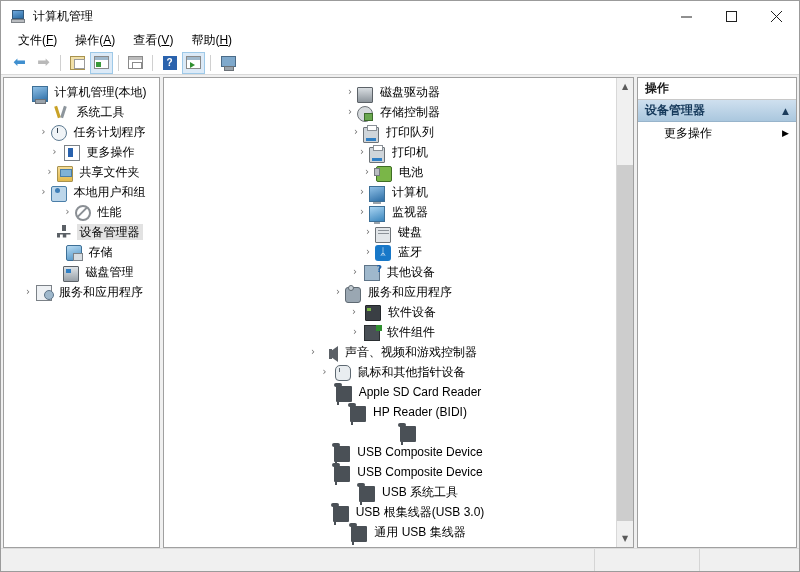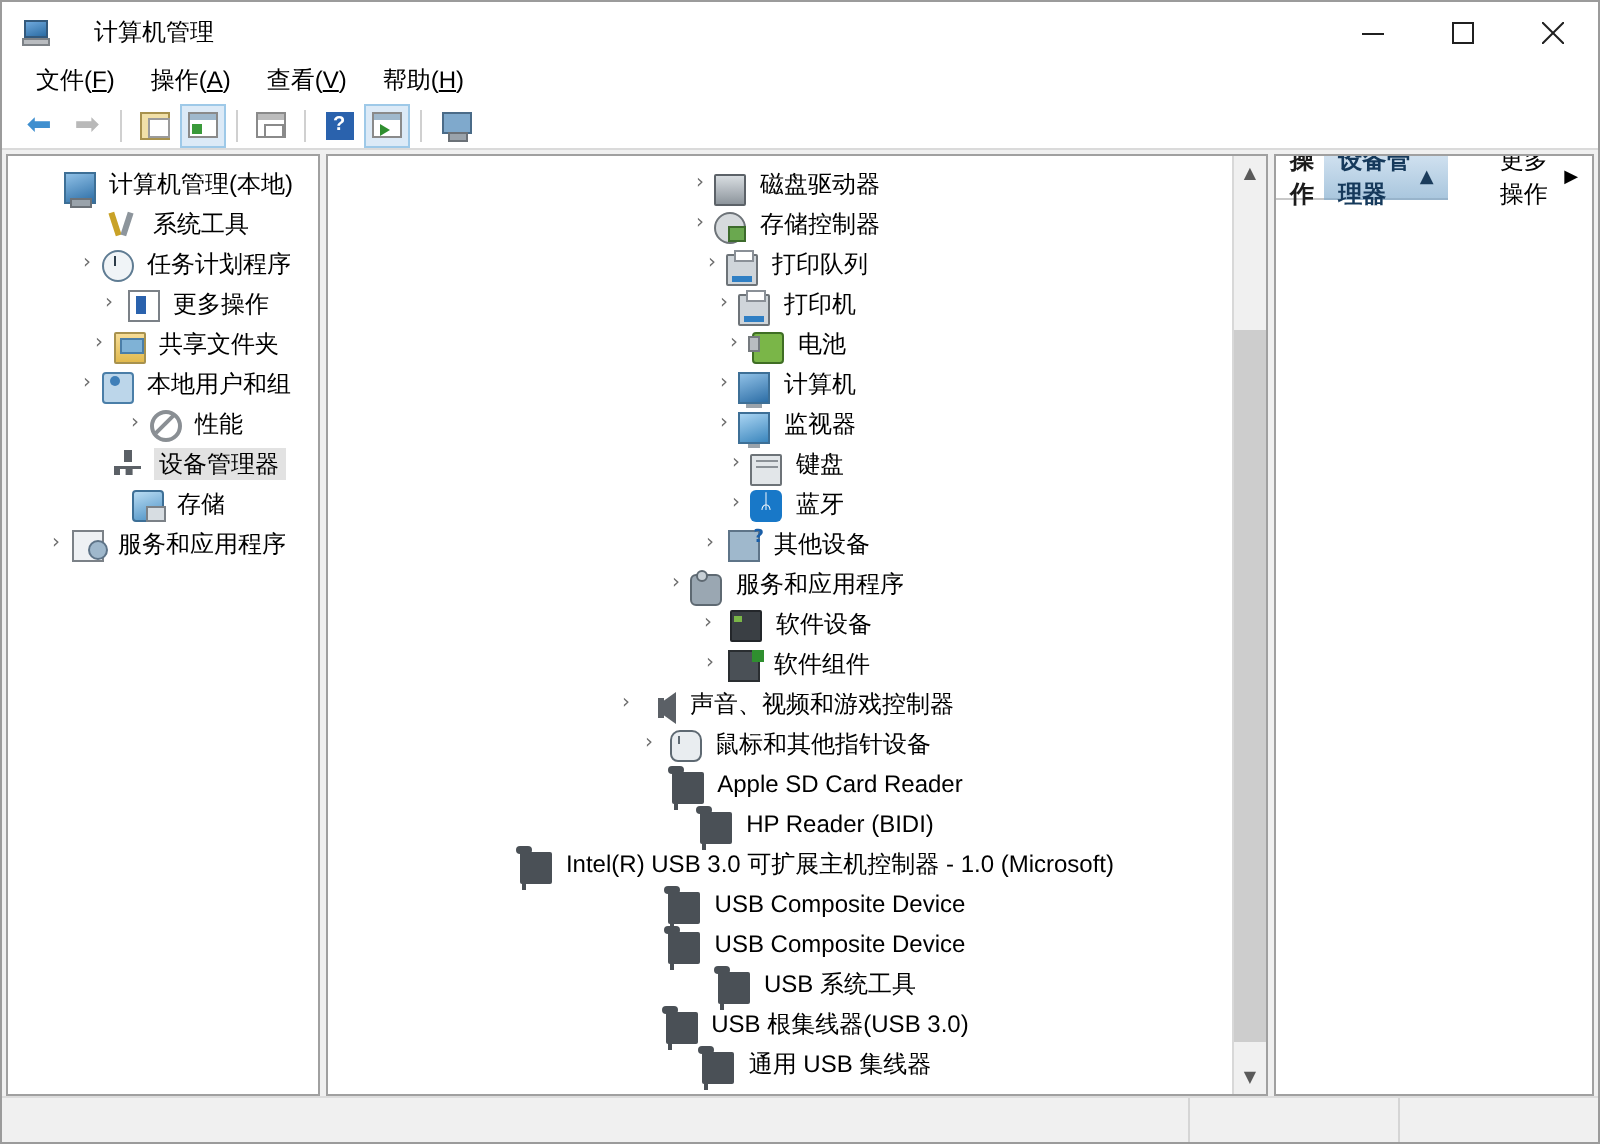--- a/index.html
+++ b/index.html
@@ -27,21 +27,21 @@
     min-height: 30px;
     background: #ffffff;
     display: flex;
     align-items: center;
     position: relative;
   }
   #title-left {
     display: flex;
     align-items: center;
     padding-left: 9px;
-    gap: 21px;
+    gap: 7px;
     justify-content: center;
   }
   #app-icon {
     width: 16px; height: 16px;
     position: relative;
     flex: 0 0 auto;
   }
   #app-icon .mon {
     position: absolute; left: 2px; top: 2px;
     width: 12px; height: 9px;
@@ -159,21 +159,21 @@
 
   .pane {
     background: #ffffff;
     border: 1px solid #a0a0a0;
     overflow: hidden;
     position: relative;
   }
 
   #tree-pane  { width: 157px; flex: 0 0 157px; }
   #list-pane  { flex: 1 1 auto; display: flex; min-width: 0; }
-  #action-pane{ width: 160px; flex: 0 0 160px; display: flex; flex-direction: row; }
+  #action-pane{ width: 160px; flex: 0 0 160px; display: flex; flex-direction: column; }
 
   
   .tree {
     font-size: 12px;
     color: #000000;
     padding-top: 4px;
     overflow: hidden;
     height: 100%;
   }
   .row {
@@ -471,20 +471,25 @@
           <div class="row ind-l1">
             <span class="expander"></span>
             <span class="ico i-devmgr"></span>
             <span class="lbl sel-gray">设备管理器</span>
           </div>
           <div class="row ind-l0">
             <span class="expander open">ⱟ</span>
             <span class="ico i-store"></span>
             <span class="lbl">存储</span>
           </div>
+          <div class="row ind-l1">
+            <span class="expander"></span>
+            <span class="ico i-diskmgmt"></span>
+            <span class="lbl">磁盘管理</span>
+          </div>
           <div class="row ind-l0">
             <span class="expander">›</span>
             <span class="ico i-services"></span>
             <span class="lbl">服务和应用程序</span>
           </div>
         </div>
     </div>
 
     <div class="pane" id="list-pane">
       <div id="list-content">
@@ -570,21 +575,20 @@
               <span class="lbl">Apple SD Card Reader</span>
             </div>
             <div class="row ind1">
               <span class="expander"></span>
               <span class="ico i-usb"></span>
               <span class="lbl">HP Reader (BIDI)</span>
             </div>
             <div class="row ind1">
               <span class="expander"></span>
               <span class="ico i-usb"></span>
-              <span class="lbl">Intel(R) USB 3.0 可扩展主机控制器 - 1.0 (Microsoft)</span>
             </div>
             <div class="row ind1">
               <span class="expander"></span>
               <span class="ico i-usb"></span>
               <span class="lbl">USB Composite Device</span>
             </div>
             <div class="row ind1">
               <span class="expander"></span>
               <span class="ico i-usb"></span>
               <span class="lbl">USB Composite Device</span>

